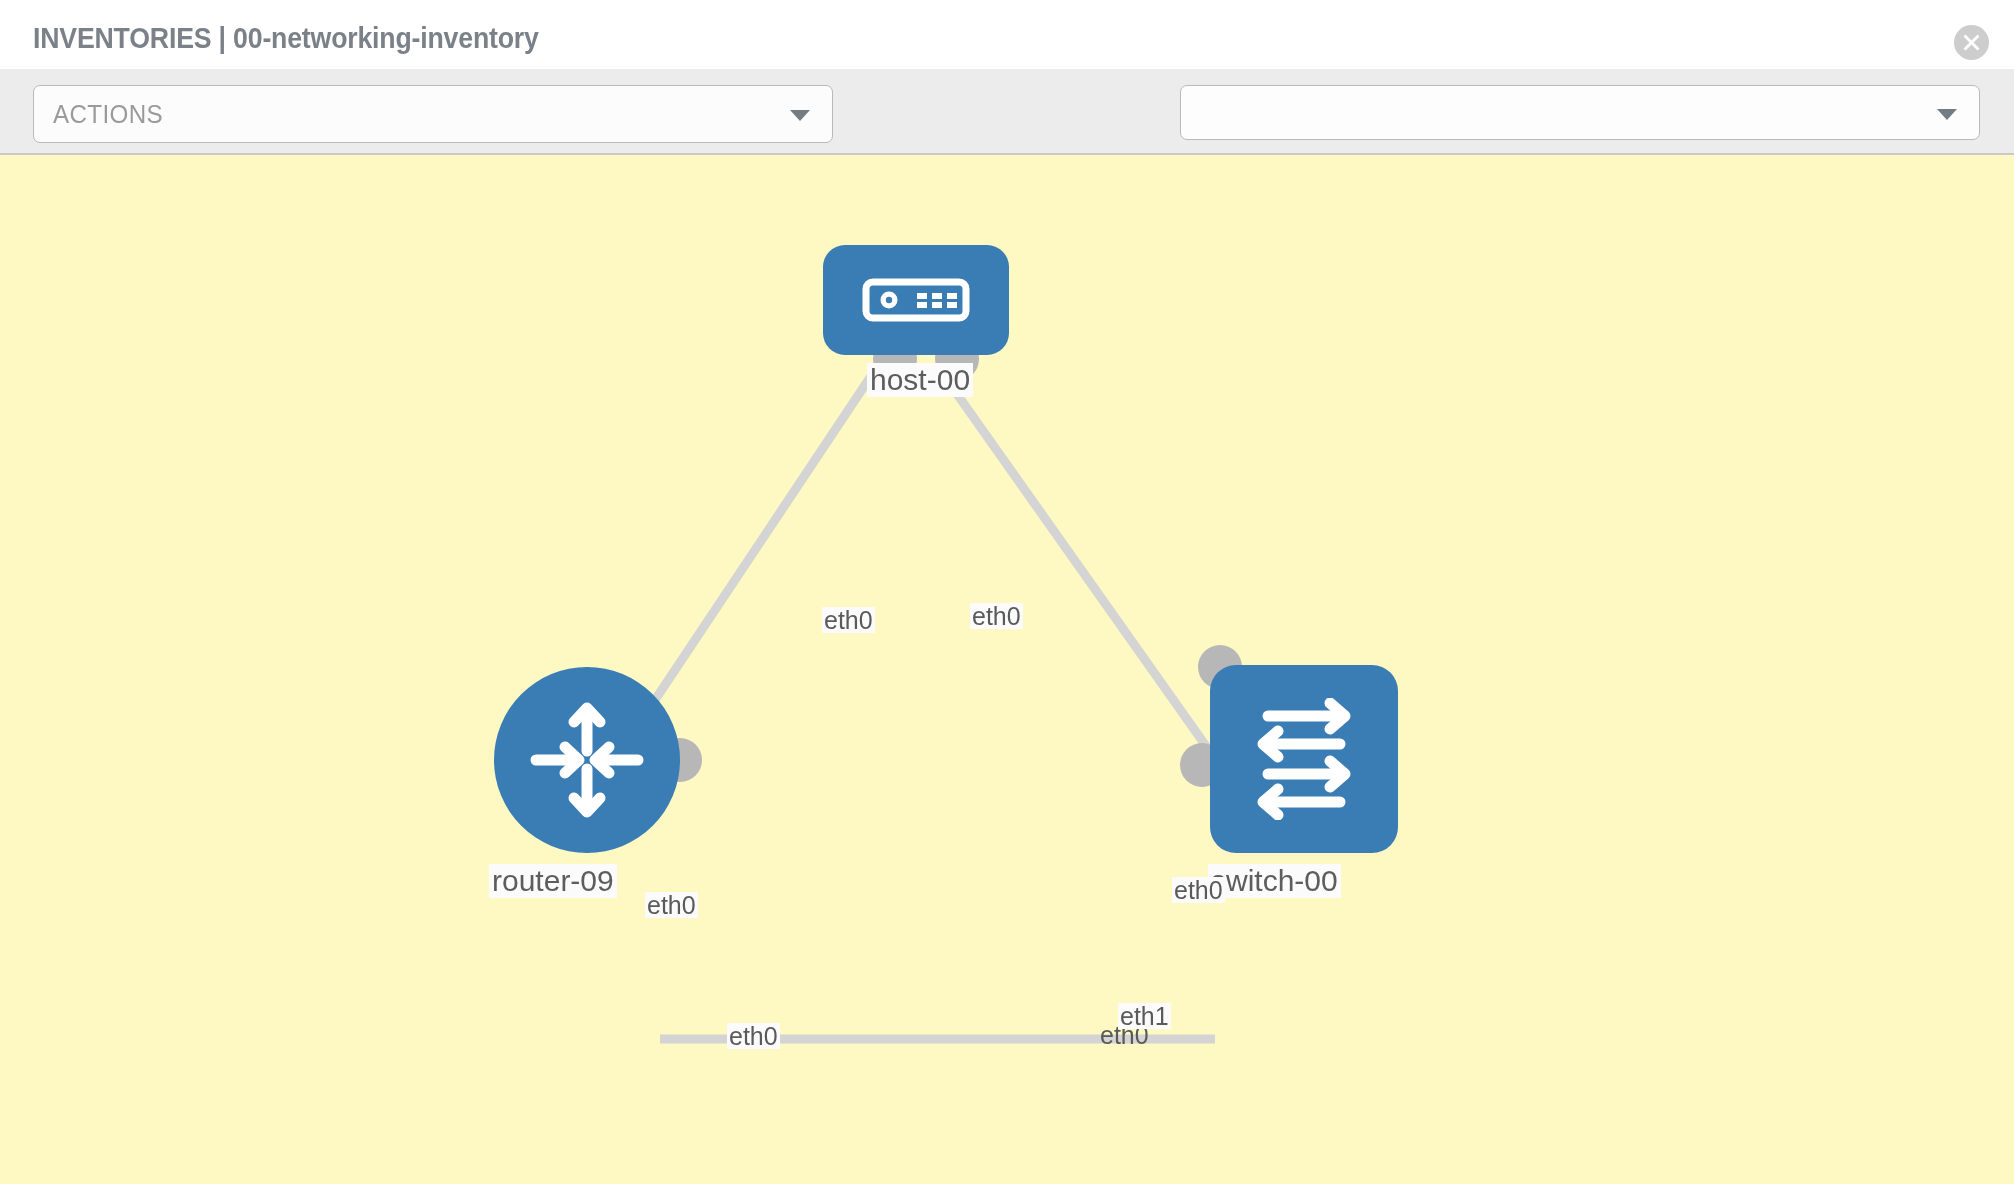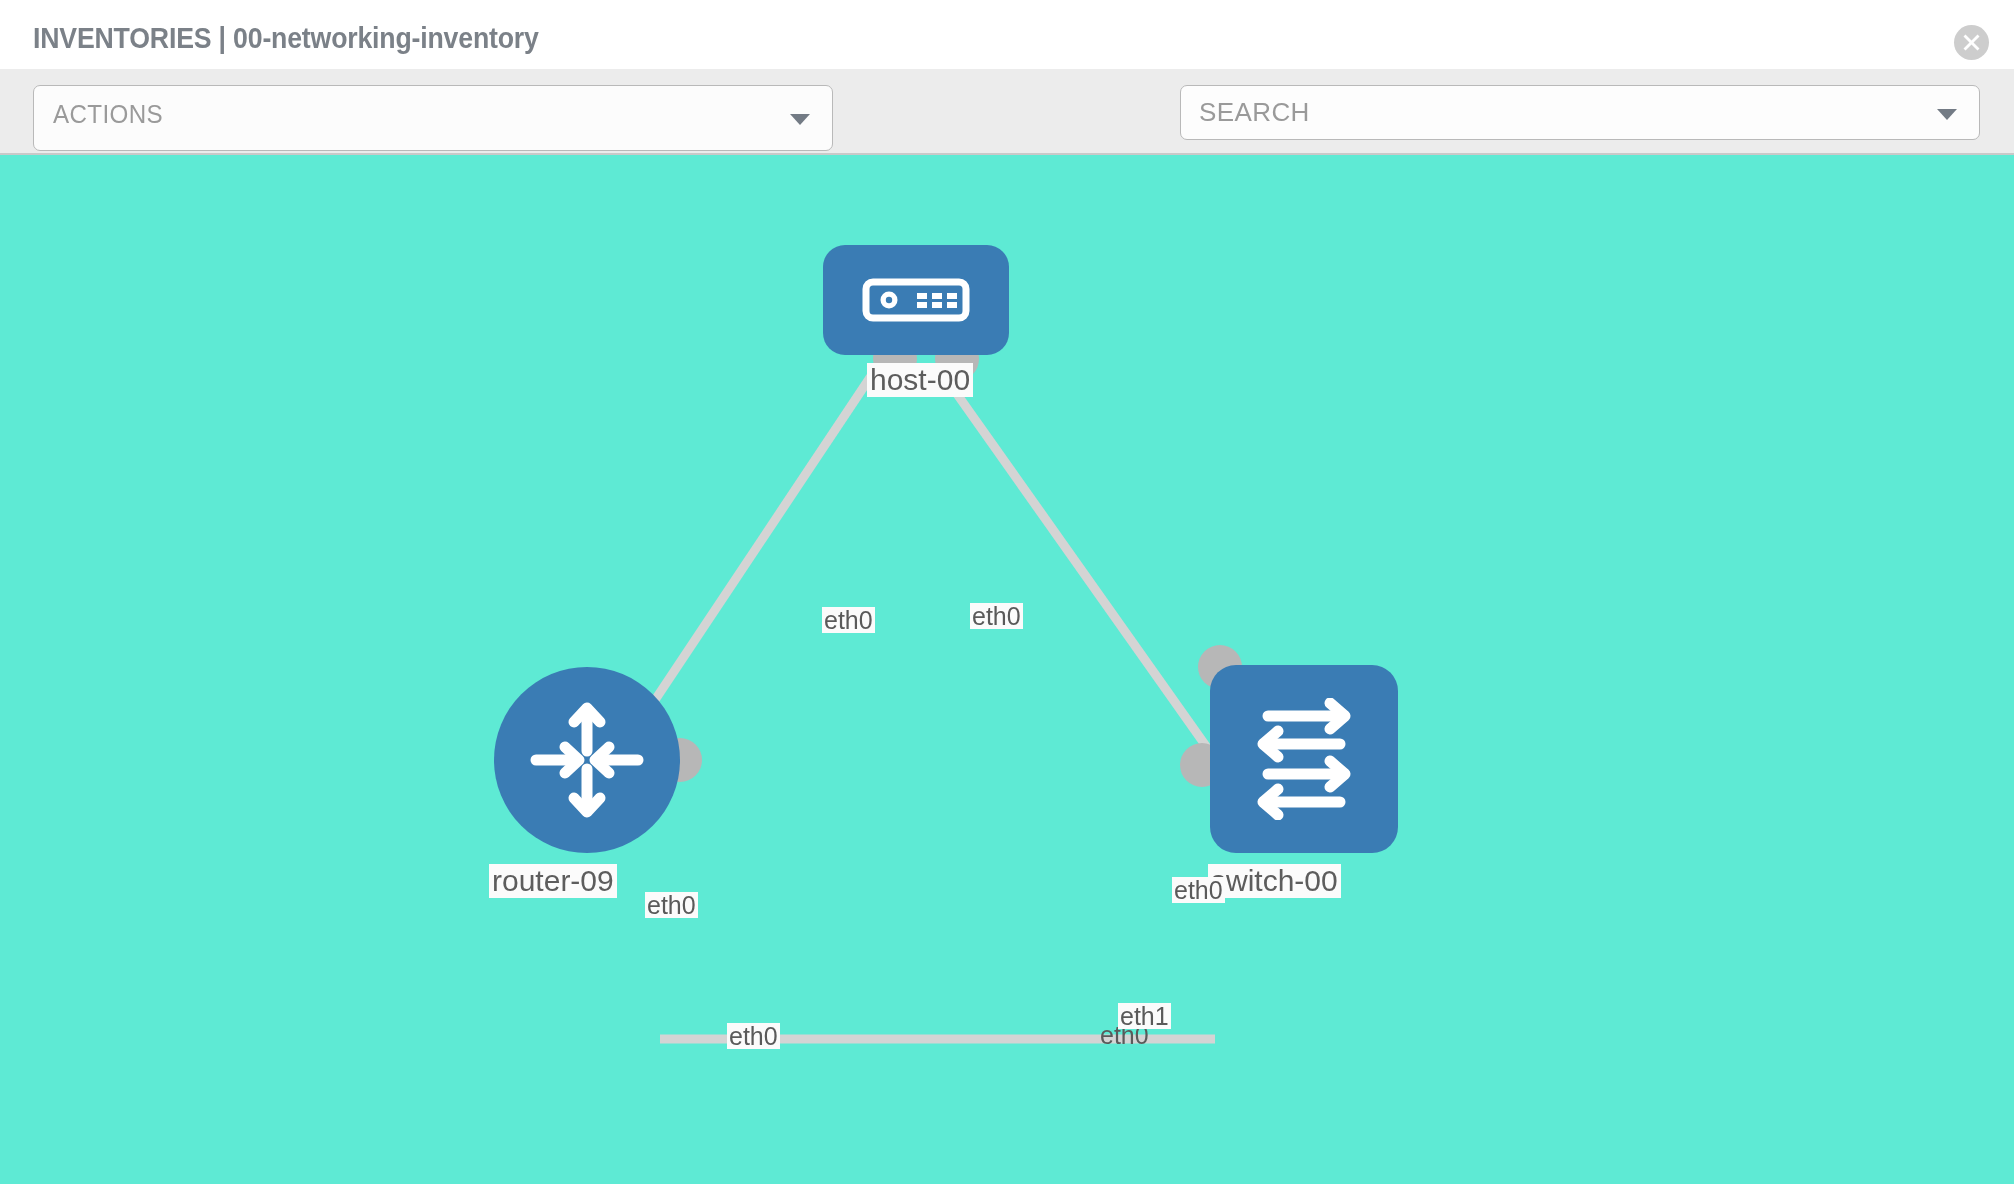--- a/index.html
+++ b/index.html
@@ -33,21 +33,21 @@
   .close-btn svg { display: block; }
 
   
   .toolbar {
     position: absolute; left: 0; top: 69px; width: 2014px; height: 86px;
     background: #ececec;
     border-bottom: 2px solid #c9c9c9;
   }
   .actions-select {
     position: absolute; left: 33px; top: 16px;
-    width: 800px; height: 66px;
+    width: 800px; height: 58px;
     background: #fcfcfc;
     border: 1px solid #b9b9b9; border-radius: 7px;
     cursor: pointer;
   }
   .actions-select .sel-label {
     position: absolute; left: 19px; top: 13px;
     font-size: 26px; color: #9a9a9a; letter-spacing: 0.4px;
     font-family: "Liberation Sans Narrow", "Liberation Sans", sans-serif;
     transform: scaleX(0.93); transform-origin: left center;
   }
@@ -77,21 +77,21 @@
     border: none; outline: none; background: transparent;
     font-size: 26px; color: #9a9a9a; letter-spacing: 0.4px;
     font-family: "Liberation Sans Narrow", "Liberation Sans", sans-serif;
   }
   .search-box input::placeholder { color: #9a9a9a; opacity: 1; }
 
   
   .canvas {
     position: absolute; left: 0; top: 155px;
     width: 2014px; height: 1029px;
-    background: #5eead4;
+    background: #fef9c3;
     overflow: hidden;
   }
   .topology { position: absolute; left: 0; top: 0; width: 2014px; height: 1045px; }
 
   
   .node { position: absolute; }
   .node-shape {
     position: absolute; left: 0; top: 0;
     background: #3a7cb4;
     display: flex; align-items: center; justify-content: center;
@@ -185,21 +185,20 @@
     <div class="tool-icon tool-key">
       <svg width="46" height="46" viewBox="0 0 46 46" aria-hidden="true">
         <circle cx="15" cy="15" r="9.5" fill="none" stroke="#7b838c" stroke-width="4.6"></circle>
         <path d="M21.6 21.6 L38 38" stroke="#7b838c" stroke-width="4.6" stroke-linecap="round"></path>
         <path d="M31.5 31.5 L37 26.8" stroke="#7b838c" stroke-width="4.2" stroke-linecap="round"></path>
         <path d="M36 36 L41 31.5" stroke="#7b838c" stroke-width="4.2" stroke-linecap="round"></path>
       </svg>
     </div>
 
     <div class="search-box">
-      <input type="text" placeholder="SEARCH" style="">
       <span class="caret"></span>
     </div>
   </div>
 
   <div class="canvas">
     <div class="topology">
 
       <svg class="topology" style="position:absolute;left:0;top:0;" width="2014" height="1045" aria-hidden="true">
 
         <line x1="875" y1="215" x2="625" y2="590" stroke="#d4d4d4" stroke-width="9"></line>

